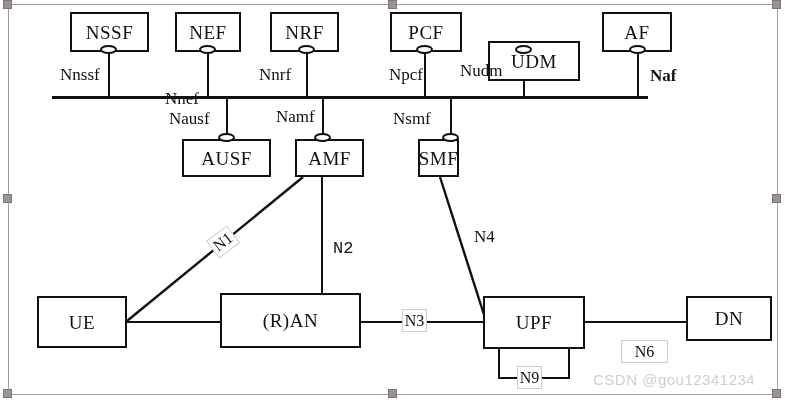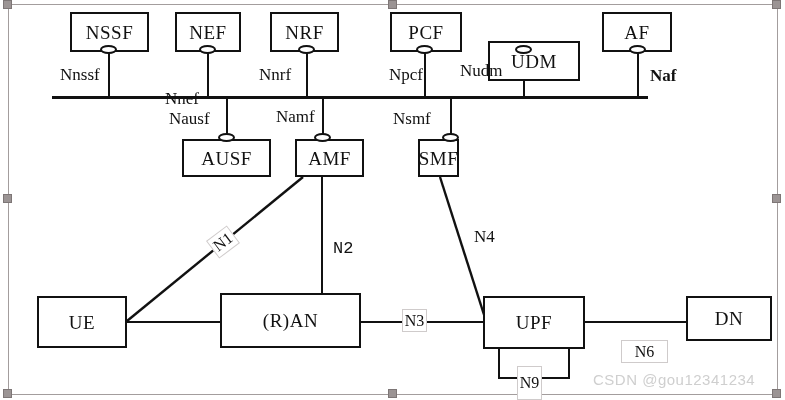--- a/index.html
+++ b/index.html
@@ -234,17 +234,17 @@
   <div class="iface-label" style="left:650px; top:67px;font-weight:bold;">Naf</div>
   <div class="iface-label" style="left:169px; top:110px;">Nausf</div>
   <div class="iface-label" style="left:276px; top:108px;">Namf</div>
   <div class="iface-label" style="left:393px; top:110px;">Nsmf</div>
 
   <div class="rp-boxed rot" style="left:210px; top:231px; width:26px; height:22px;">N1</div>
   <div class="rp-label" style="left:333px; top:240px;font-family:Liberation Mono, monospace;">N2</div>
   <div class="rp-boxed" style="left:402px; top:309px; width:25px; height:23px;">N3</div>
   <div class="rp-label" style="left:474px; top:228px;">N4</div>
   <div class="rp-boxed" style="left:621px; top:309px; width:47px; height:23px;margin-top:31px;">N6</div>
-  <div class="rp-boxed" style="left:517px; top:366px; width:25px; height:34px;">N9</div>
+  <div class="rp-boxed" style="left:517px; top:366px; width:25px; height:23px;">N9</div>
 
   <div class="watermark" style="left:593px; top:371px;">CSDN @gou12341234</div>
 
 </div>
 
 </body></html>

